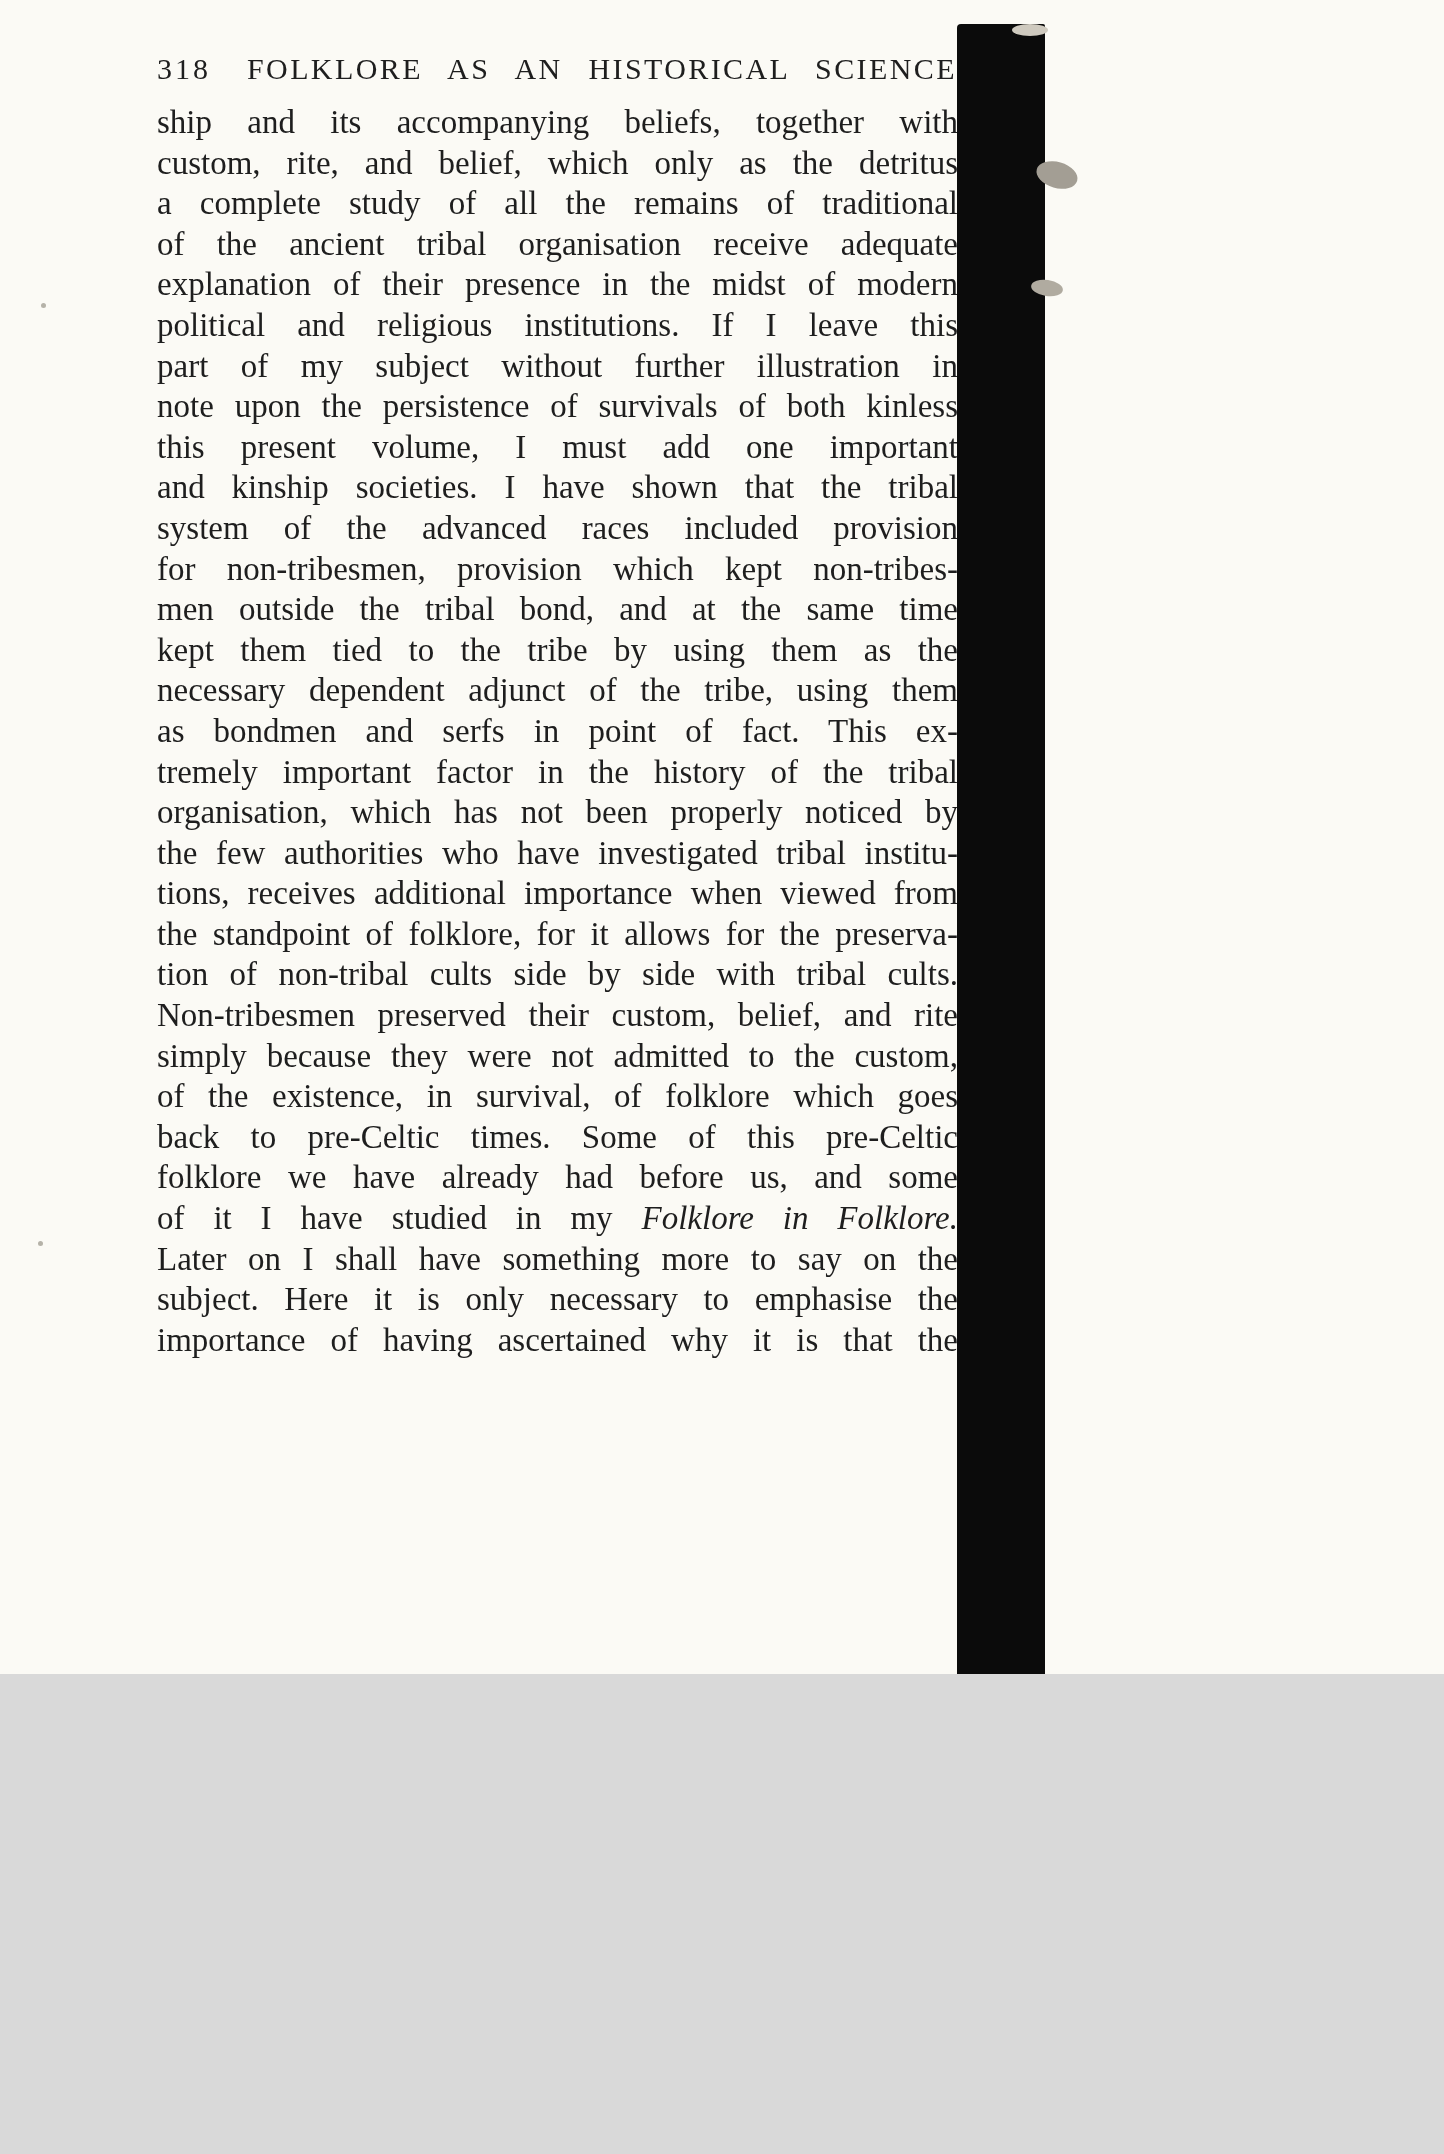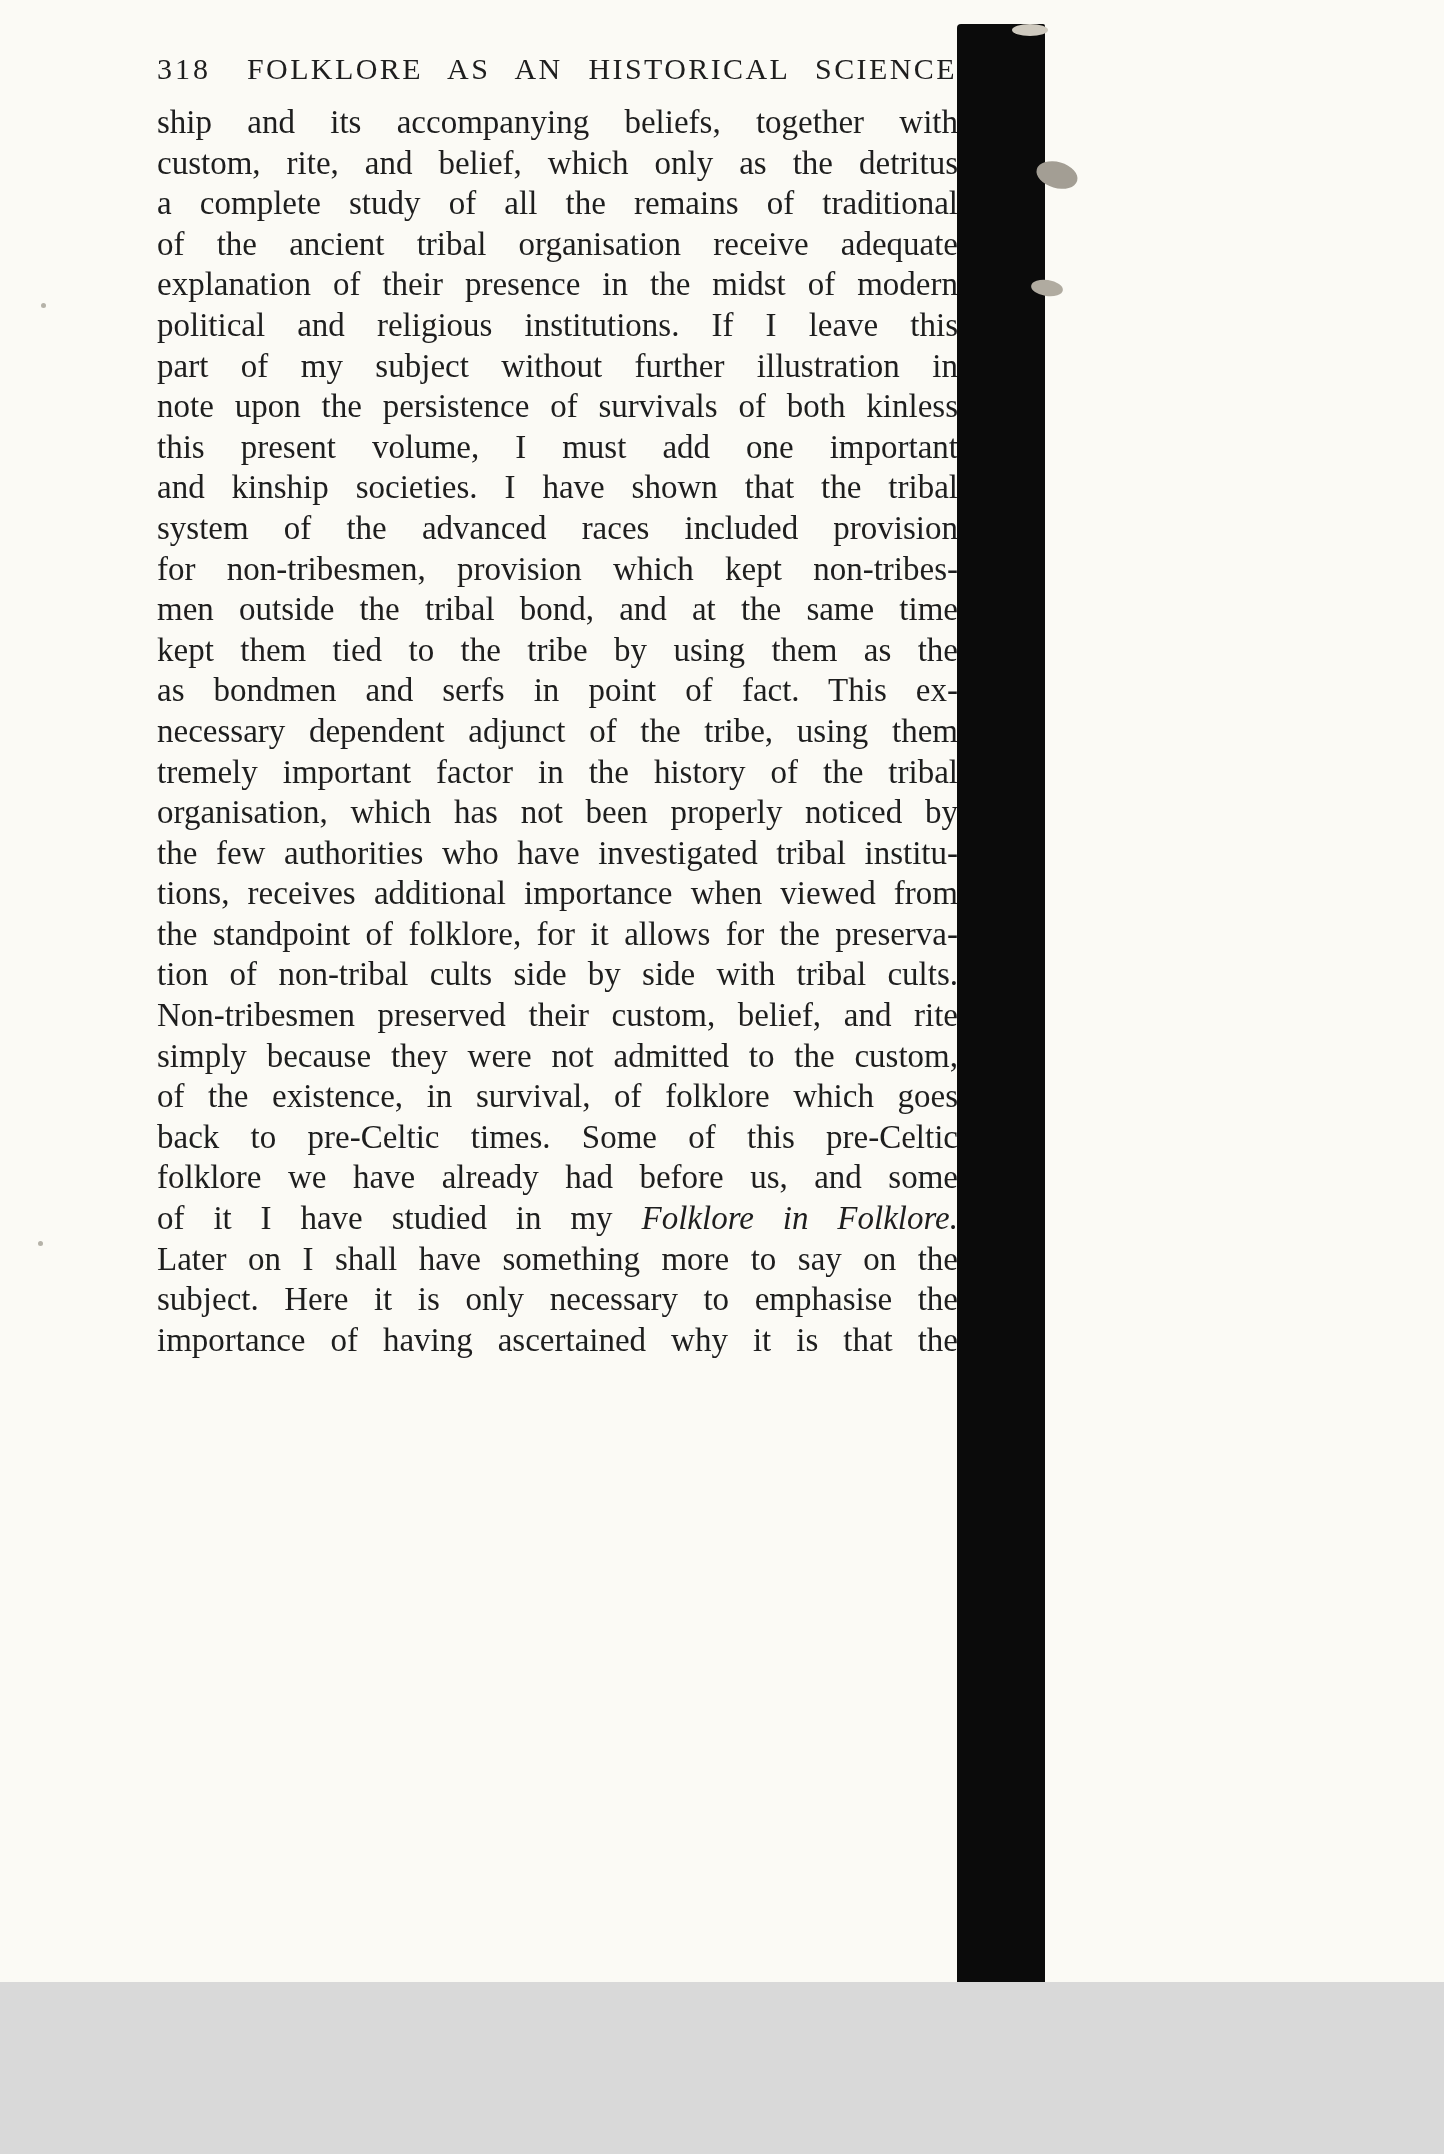--- a/index.html
+++ b/index.html
@@ -1,21 +1,21 @@
 <!DOCTYPE html>
 <html style="--bg: #fbfaf5; --ink: #1e1e1e; --band: #0b0b0b;"><head>
 <meta charset="utf-8">
 <style>
   html, body { margin: 0; padding: 0; }
   body { background: #d9d9d9; }
 
   .page {
     position: relative;
     width: 1444px;
-    height: 1982px;
+    height: 1674px;
     margin: 0 auto;
     background: var(--bg, #fbfaf5);
     overflow: hidden;
     font-family: "Liberation Serif", "DejaVu Serif", serif;
     color: var(--ink, #1e1e1e);
   }
 
   .page-header {
     position: absolute;
     left: 157px;
@@ -89,22 +89,22 @@
       <div class="line"><span>explanation of their presence in the midst of modern</span></div>
       <div class="line"><span>political and religious institutions. If I leave this</span></div>
       <div class="line"><span>part of my subject without further illustration in</span></div>
       <div class="line"><span>note upon the persistence of survivals of both kinless</span></div>
       <div class="line"><span>this present volume, I must add one important</span></div>
       <div class="line"><span>and kinship societies. I have shown that the tribal</span></div>
       <div class="line"><span>system of the advanced races included provision</span></div>
       <div class="line"><span>for non-tribesmen, provision which kept non-tribes-</span></div>
       <div class="line"><span>men outside the tribal bond, and at the same time</span></div>
       <div class="line"><span>kept them tied to the tribe by using them as the</span></div>
+      <div class="line"><span>necessary dependent adjunct of the tribe, using them</span></div>
       <div class="line"><span>as bondmen and serfs in point of fact. This ex-</span></div>
-      <div class="line"><span>necessary dependent adjunct of the tribe, using them</span></div>
       <div class="line"><span>tremely important factor in the history of the tribal</span></div>
       <div class="line"><span>organisation, which has not been properly noticed by</span></div>
       <div class="line"><span>the few authorities who have investigated tribal institu-</span></div>
       <div class="line"><span>tions, receives additional importance when viewed from</span></div>
       <div class="line"><span>the standpoint of folklore, for it allows for the preserva-</span></div>
       <div class="line"><span>tion of non-tribal cults side by side with tribal cults.</span></div>
       <div class="line"><span>Non-tribesmen preserved their custom, belief, and rite</span></div>
       <div class="line"><span>simply because they were not admitted to the custom,</span></div>
       <div class="line"><span>of the existence, in survival, of folklore which goes</span></div>
       <div class="line"><span>back to pre-Celtic times. Some of this pre-Celtic</span></div>

